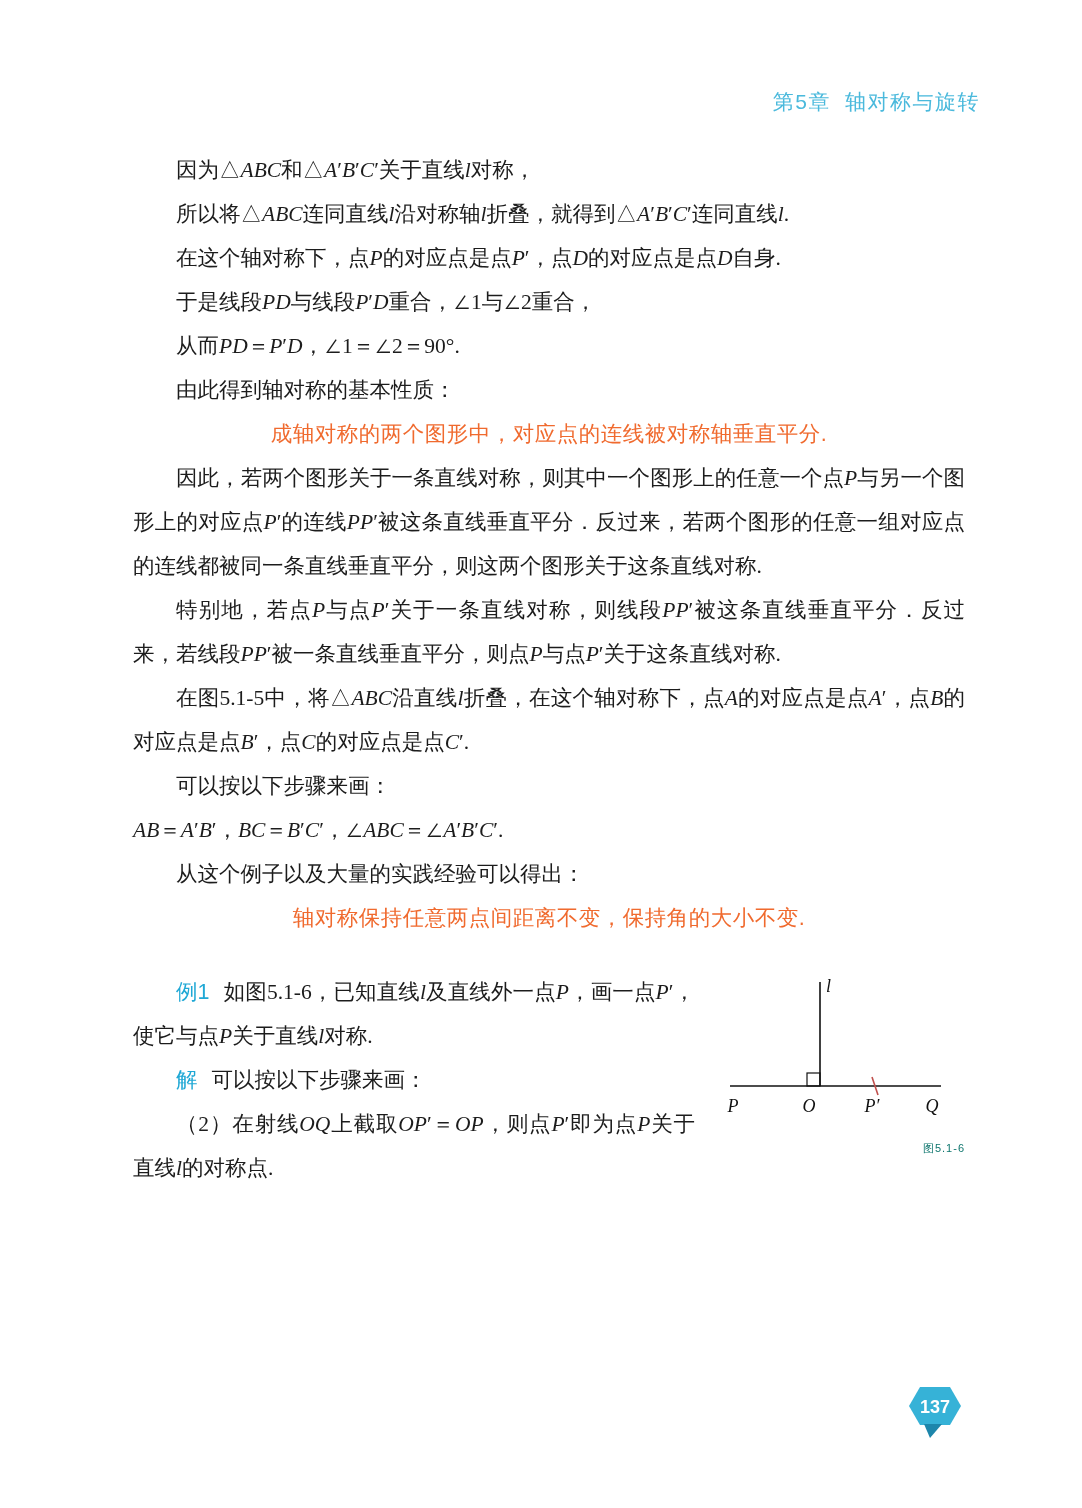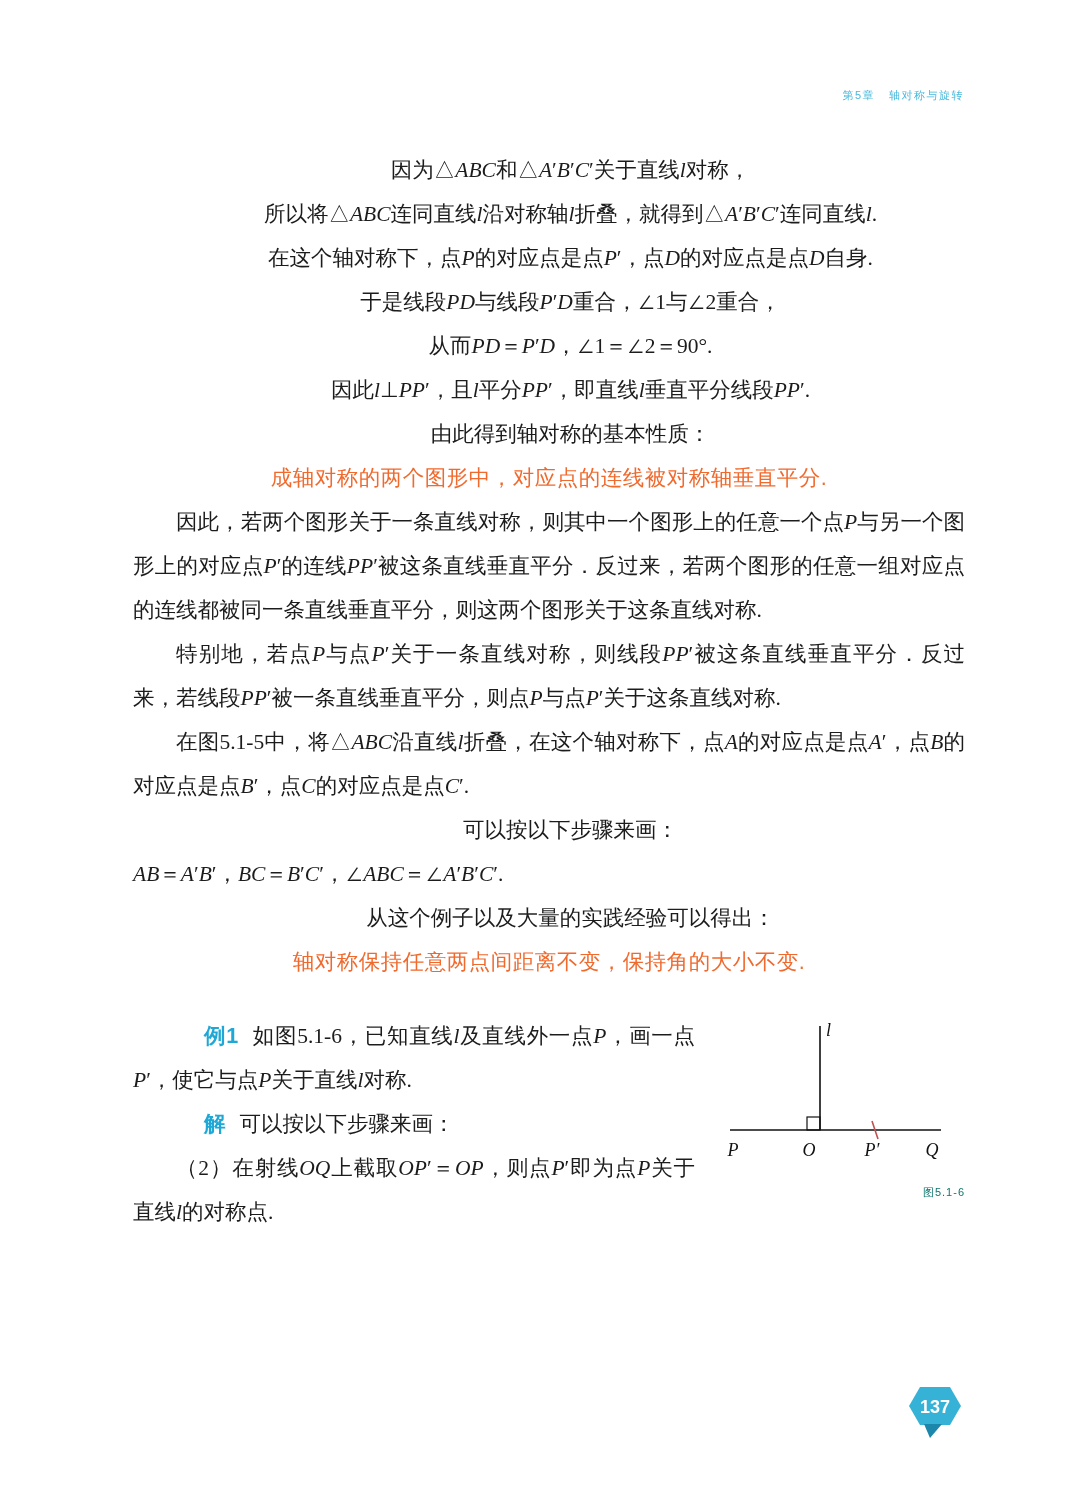--- a/index.html
+++ b/index.html
@@ -8,56 +8,55 @@
     width:1082px; height:1508px;
     margin:0 auto;
     background:#ffffff;
     font-family:"Liberation Serif", serif;
     color:#1c1c1c;
     overflow:hidden;
   }
   
   .chapter-header {
     position:absolute;
-    top:88px; right:118px;
+    top:88px; right:102px;
     font-family:"Liberation Sans", sans-serif;
-    font-size:11px;
+    font-size:21px;
     color:#4ab9dc;
     letter-spacing:1.5px;
   }
   .chapter-header .sep { display:inline-block; width:14px; }
   
   .content {
     position:absolute;
     left:133px; top:148px;
     width:832px;
     font-size:21.5px;
     line-height:44px;
   }
   .content p { margin:0; text-indent:2em; text-align:justify; }
-  .content p.no-wrap { text-align:center; }
+  .content p.no-wrap { text-align:left; }
   .content p.hl {
     text-indent:0; text-align:center;
     color:#f06a2e;
     font-family:"Liberation Sans", sans-serif;
     font-weight:normal;
     letter-spacing:0.5px;
   }
   .content p.math-center { text-indent:0; }
   i { font-style:italic; }
   
   .example { margin-top:30px; }
   .example p { margin:0; text-indent:2em; text-align:justify; }
   .ex-label, .sol-label {
     color:#1fa8d5;
     font-family:"Liberation Sans", sans-serif;
-    font-weight:bold;
+    font-weight:normal;
     font-style:normal;
     margin-right:14px;
-    margin-left:28px;
   }
   
   .figure {
     float:right;
     width:250px;
     margin:4px 0 6px 20px;
     text-align:center;
   }
   .figure svg { display:block; margin:0 auto; }
   .fig-caption {
@@ -95,21 +94,20 @@
   <div class="chapter-header">
     <span>第5章</span><span class="sep"></span><span>轴对称与旋转</span>
   </div>
 
   <div class="content">
     <p class="no-wrap">因为△<i>ABC</i>和△<i>A</i>′<i>B</i>′<i>C</i>′关于直线<i>l</i>对称，</p>
     <p class="no-wrap">所以将△<i>ABC</i>连同直线<i>l</i>沿对称轴<i>l</i>折叠，就得到△<i>A</i>′<i>B</i>′<i>C</i>′连同直线<i>l</i>.</p>
     <p class="no-wrap">在这个轴对称下，点<i>P</i>的对应点是点<i>P</i>′，点<i>D</i>的对应点是点<i>D</i>自身.</p>
     <p class="no-wrap">于是线段<i>PD</i>与线段<i>P</i>′<i>D</i>重合，∠1与∠2重合，</p>
     <p class="no-wrap">从而<i>PD</i>＝<i>P</i>′<i>D</i>，∠1＝∠2＝90°.</p>
-    <p class="no-wrap">因此<i>l</i>⊥<i>PP</i>′，且<i>l</i>平分<i>PP</i>′，即直线<i>l</i>垂直平分线段<i>PP</i>′.</p>
     <p class="no-wrap">由此得到轴对称的基本性质：</p>
     <p class="hl">成轴对称的两个图形中，对应点的连线被对称轴垂直平分.</p>
     <p>因此，若两个图形关于一条直线对称，则其中一个图形上的任意一个点<i>P</i>与另一个图形上的对应点<i>P</i>′的连线<i>PP</i>′被这条直线垂直平分．反过来，若两个图形的任意一组对应点的连线都被同一条直线垂直平分，则这两个图形关于这条直线对称.</p>
     <p>特别地，若点<i>P</i>与点<i>P</i>′关于一条直线对称，则线段<i>PP</i>′被这条直线垂直平分．反过来，若线段<i>PP</i>′被一条直线垂直平分，则点<i>P</i>与点<i>P</i>′关于这条直线对称.</p>
     <p>在图5.1-5中，将△<i>ABC</i>沿直线<i>l</i>折叠，在这个轴对称下，点<i>A</i>的对应点是点<i>A</i>′，点<i>B</i>的对应点是点<i>B</i>′，点<i>C</i>的对应点是点<i>C</i>′.</p>
     <p class="no-wrap">可以按以下步骤来画：</p>
     <p class="math-center"><i>AB</i>＝<i>A</i>′<i>B</i>′，<i>BC</i>＝<i>B</i>′<i>C</i>′，∠<i>ABC</i>＝∠<i>A</i>′<i>B</i>′<i>C</i>′.</p>
     <p class="no-wrap">从这个例子以及大量的实践经验可以得出：</p>
     <p class="hl">轴对称保持任意两点间距离不变，保持角的大小不变.</p>
 

